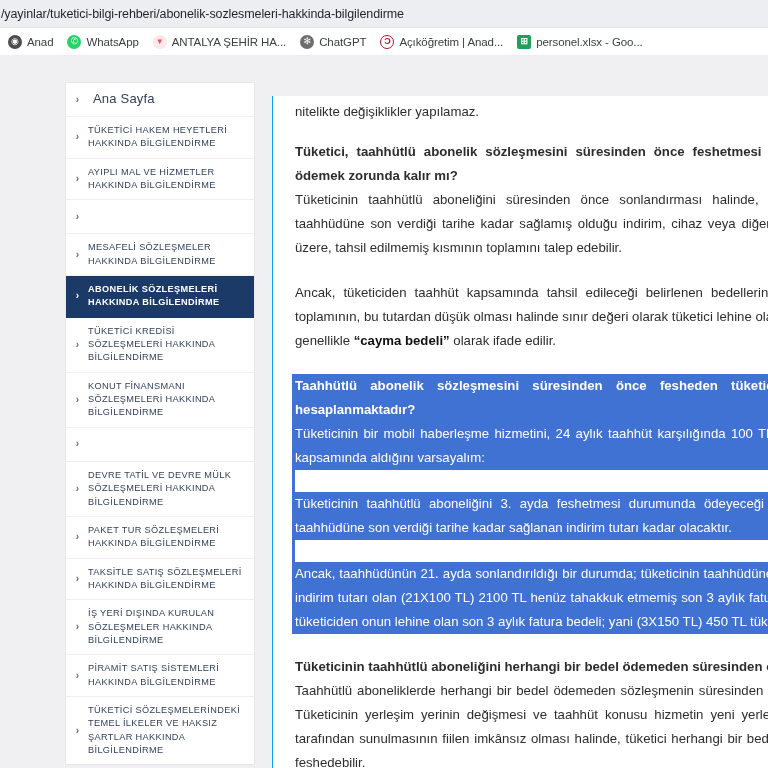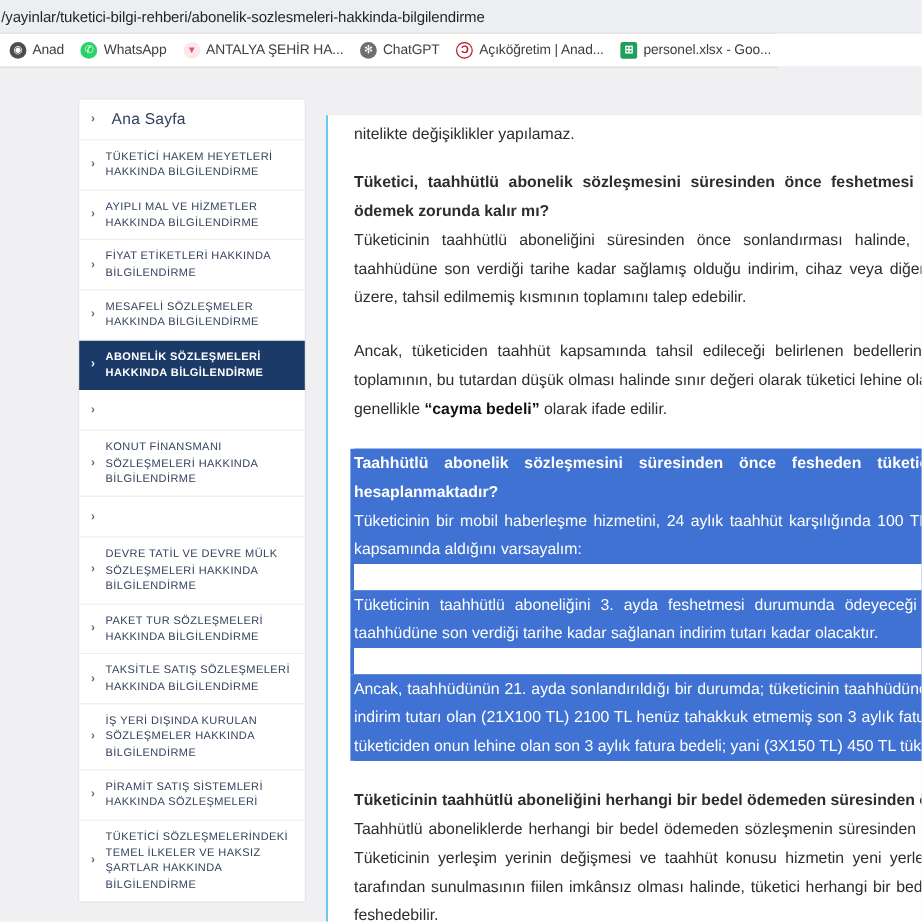--- a/index.html
+++ b/index.html
@@ -9,21 +9,21 @@
     overflow: hidden;
     background: #ffffff;
     font-family: "Liberation Sans", sans-serif;
     -webkit-font-smoothing: antialiased;
   }
 
   
   .browser-chrome {
     position: absolute; top: 0; left: 0;
     width: 648px; height: 56px;
-    background: #c2410c;
+    background: #0f172a;
     z-index: 50;
   }
   .url-bar {
     position: absolute; top: 0; left: 0;
     width: 768px; height: 28px;
     background: #eceef1;
     border-bottom: 1px solid #e3e5e8;
     display: flex; align-items: center;
   }
   .url-text {
@@ -244,32 +244,32 @@
         <div class="side-item">
           <span class="side-chev">›</span>
           <span class="side-label">TÜKETİCİ HAKEM HEYETLERİ HAKKINDA BİLGİLENDİRME</span>
         </div>
         <div class="side-item">
           <span class="side-chev">›</span>
           <span class="side-label">AYIPLI MAL VE HİZMETLER HAKKINDA BİLGİLENDİRME</span>
         </div>
         <div class="side-item">
           <span class="side-chev">›</span>
-          <span class="side-label">FİYAT ETİKETLERİ HAKKINDA BİLGİLENDİRME</span>
         </div>
         <div class="side-item">
           <span class="side-chev">›</span>
           <span class="side-label">MESAFELİ SÖZLEŞMELER HAKKINDA BİLGİLENDİRME</span>
         </div>
         <div class="side-item active">
           <span class="side-chev">›</span>
           <span class="side-label">ABONELİK SÖZLEŞMELERİ HAKKINDA BİLGİLENDİRME</span>
         </div>
         <div class="side-item">
           <span class="side-chev">›</span>
+          <span class="side-label">TÜKETİCİ KREDİSİ SÖZLEŞMELERİ HAKKINDA BİLGİLENDİRME</span>
         </div>
         <div class="side-item">
           <span class="side-chev">›</span>
           <span class="side-label">KONUT FİNANSMANI SÖZLEŞMELERİ HAKKINDA BİLGİLENDİRME</span>
         </div>
         <div class="side-item">
           <span class="side-chev">›</span>
         </div>
         <div class="side-item">
           <span class="side-chev">›</span>
@@ -282,21 +282,21 @@
         <div class="side-item">
           <span class="side-chev">›</span>
           <span class="side-label">TAKSİTLE SATIŞ SÖZLEŞMELERİ HAKKINDA BİLGİLENDİRME</span>
         </div>
         <div class="side-item">
           <span class="side-chev">›</span>
           <span class="side-label">İŞ YERİ DIŞINDA KURULAN SÖZLEŞMELER HAKKINDA BİLGİLENDİRME</span>
         </div>
         <div class="side-item">
           <span class="side-chev">›</span>
-          <span class="side-label">PİRAMİT SATIŞ SİSTEMLERİ HAKKINDA SÖZLEŞMELERİ</span>
+          <span class="side-label">PİRAMİT SATIŞ SİSTEMLERİ HAKKINDA BİLGİLENDİRME</span>
         </div>
         <div class="side-item">
           <span class="side-chev">›</span>
           <span class="side-label">TÜKETİCİ SÖZLEŞMELERİNDEKİ TEMEL İLKELER VE HAKSIZ ŞARTLAR HAKKINDA BİLGİLENDİRME</span>
         </div>
       </nav>
 
     <main class="content-col">
       <div class="content-inner">
 

